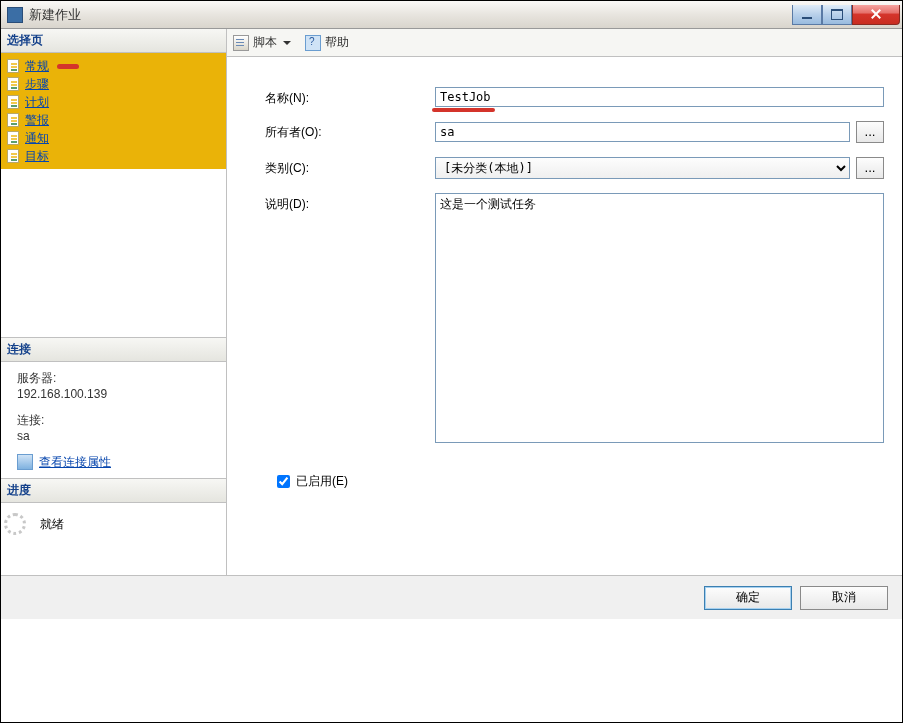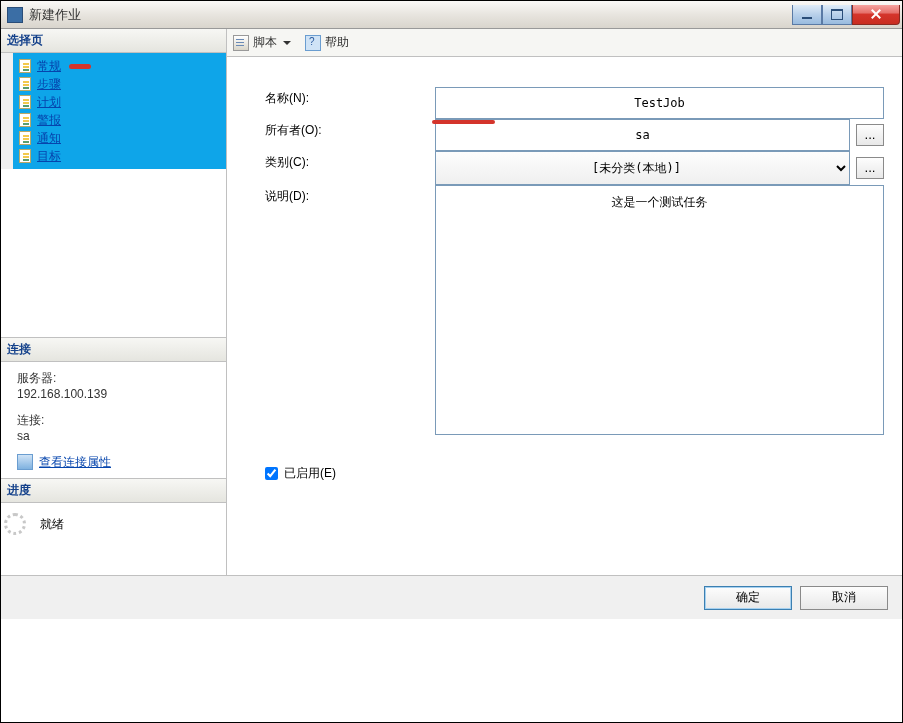--- a/index.html
+++ b/index.html
@@ -98,24 +98,23 @@
     }
     .panel-header {
       background: linear-gradient(to bottom, #f7f7f4 0%, #e5e5df 100%);
       border-bottom: 1px solid #c0c0c0;
       padding: 3px 6px;
       font-weight: bold;
       color: #15428b;
       font-size: 12px;
     }
     .sidebar-pages {
-      background: #0ea5e9;
+      background: #eab308;
       padding: 4px 2px;
       flex: 0 0 auto;
-      margin-left: 12px;
     }
     .sidebar-item {
       display: flex;
       align-items: center;
       padding: 1px 4px;
       cursor: pointer;
       line-height: 16px;
     }
     .sidebar-item .page-icon {
       width: 14px;
@@ -262,40 +261,40 @@
     }
     .tb-text { color: #333; }
 
     .form-area {
       padding: 30px 18px 10px 38px;
       flex: 1;
     }
     .form-row {
       display: flex;
       align-items: flex-start;
+      margin-bottom: 14px;
     }
     .form-label {
       width: 170px;
       color: #000;
       padding-top: 3px;
     }
     .form-control {
       flex: 1;
       display: flex;
       align-items: center;
       gap: 6px;
     }
     input[type=text], textarea, select {
       font-family: "SimSun", monospace;
       font-size: 12px;
-      padding: 8px 4px;
+      padding: 2px 4px;
       border: 1px solid #7a9ab8;
       background: #fff;
       width: 100%;
-      text-align: center;
     }
     textarea {
       height: 250px;
       resize: none;
       font-family: "SimSun", sans-serif;
     }
     select {
       background: linear-gradient(#fdfdfd,#efefef);
     }
     .ellipsis-btn {
@@ -317,21 +316,21 @@
       left:-3px; right: calc(100% - 60px);
       bottom:-5px;
       height:4px;
       background:#d4342b;
       border-radius:2px;
     }
     .checkbox-row {
       display: flex;
       align-items: center;
       margin-top: 30px;
-      margin-left: 0;
+      margin-left: 12px;
     }
     .checkbox-row input { margin-right: 6px; }
 
     .footer {
       height: 44px;
       border-top: 1px solid #c0c0c0;
       display: flex;
       justify-content: flex-end;
       align-items: center;
       padding: 0 14px;

